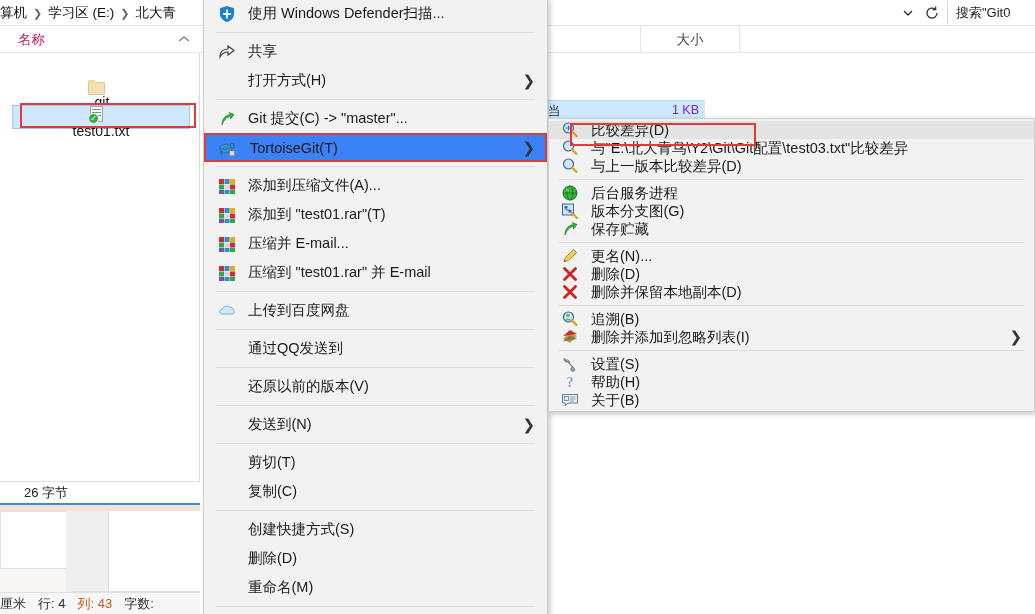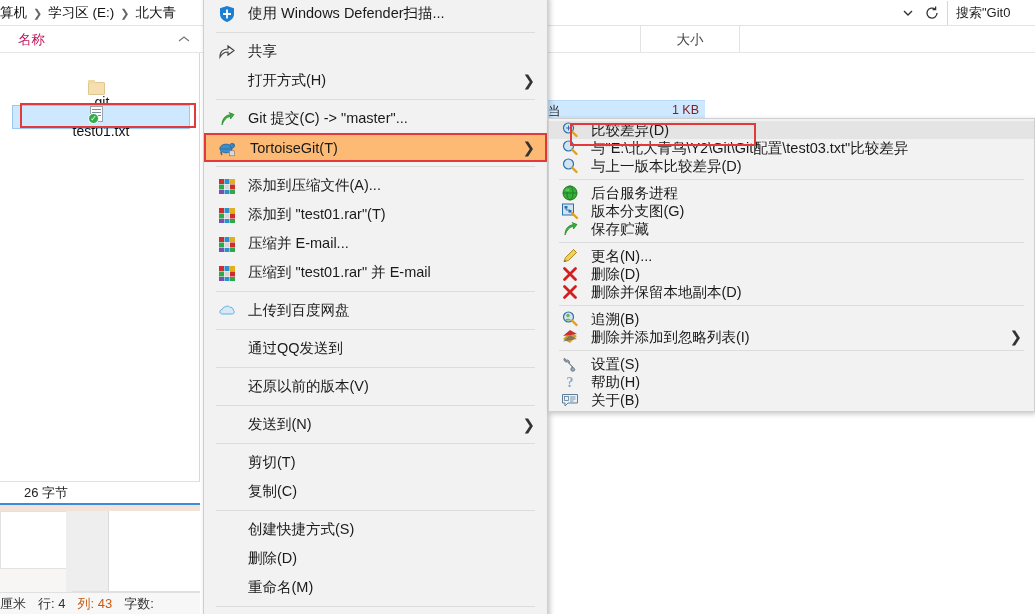--- a/index.html
+++ b/index.html
@@ -106,21 +106,21 @@
     border:2px solid #e03a3a; pointer-events:none;
   }
 
   
   .content-row-sel {
     position:absolute; left:545px; top:100px; width:160px; height:20px;
     background:#cde8ff; border-top:1px solid #b6dbf6;
     font-size:13px; color:#111;
   }
   .content-row-sel .sz {
-    position:absolute; right:6px; top:2px; font-size:12.5px; color:#7f1d1d;
+    position:absolute; right:6px; top:2px; font-size:12.5px; color:#6d28d9;
   }
   .content-row-sel .nm {
     position:absolute; left:3px; top:2px; font-size:12.5px; color:#222;
   }
 
   
   .exp-status {
     position:absolute; left:0; top:481px; width:200px; height:24px;
     background:#ffffff; border-top:1px solid #e0e0e0;
     border-bottom:2px solid #3b8ddc;
@@ -185,21 +185,21 @@
   .ctx-item .mi {
     position:absolute; left:14px; top:50%; transform:translateY(-50%);
     width:18px; height:18px;
   }
   .ctx-item .arrow {
     position:absolute; right:12px; top:50%; transform:translateY(-50%);
     font-size:15px; color:#333; font-weight:300;
   }
   .ctx-sep { height:1px; background:#dcdcdc; margin:4px 12px; }
   .ctx-item.highlight {
-    background:#fdba74;
+    background:#3b82f6;
     outline:2px solid #e03a3a; outline-offset:-2px;padding-left:46px;
   }
 
   
   .sub-menu {
     position:absolute; left:548px; top:118px; width:487px;
     background:#f2f2f2; border:1px solid #cfcfcf;
     box-shadow:2px 2px 5px rgba(0,0,0,0.22);
     padding:2px 0;
     font-size:14.5px; color:#1a1a1a;

